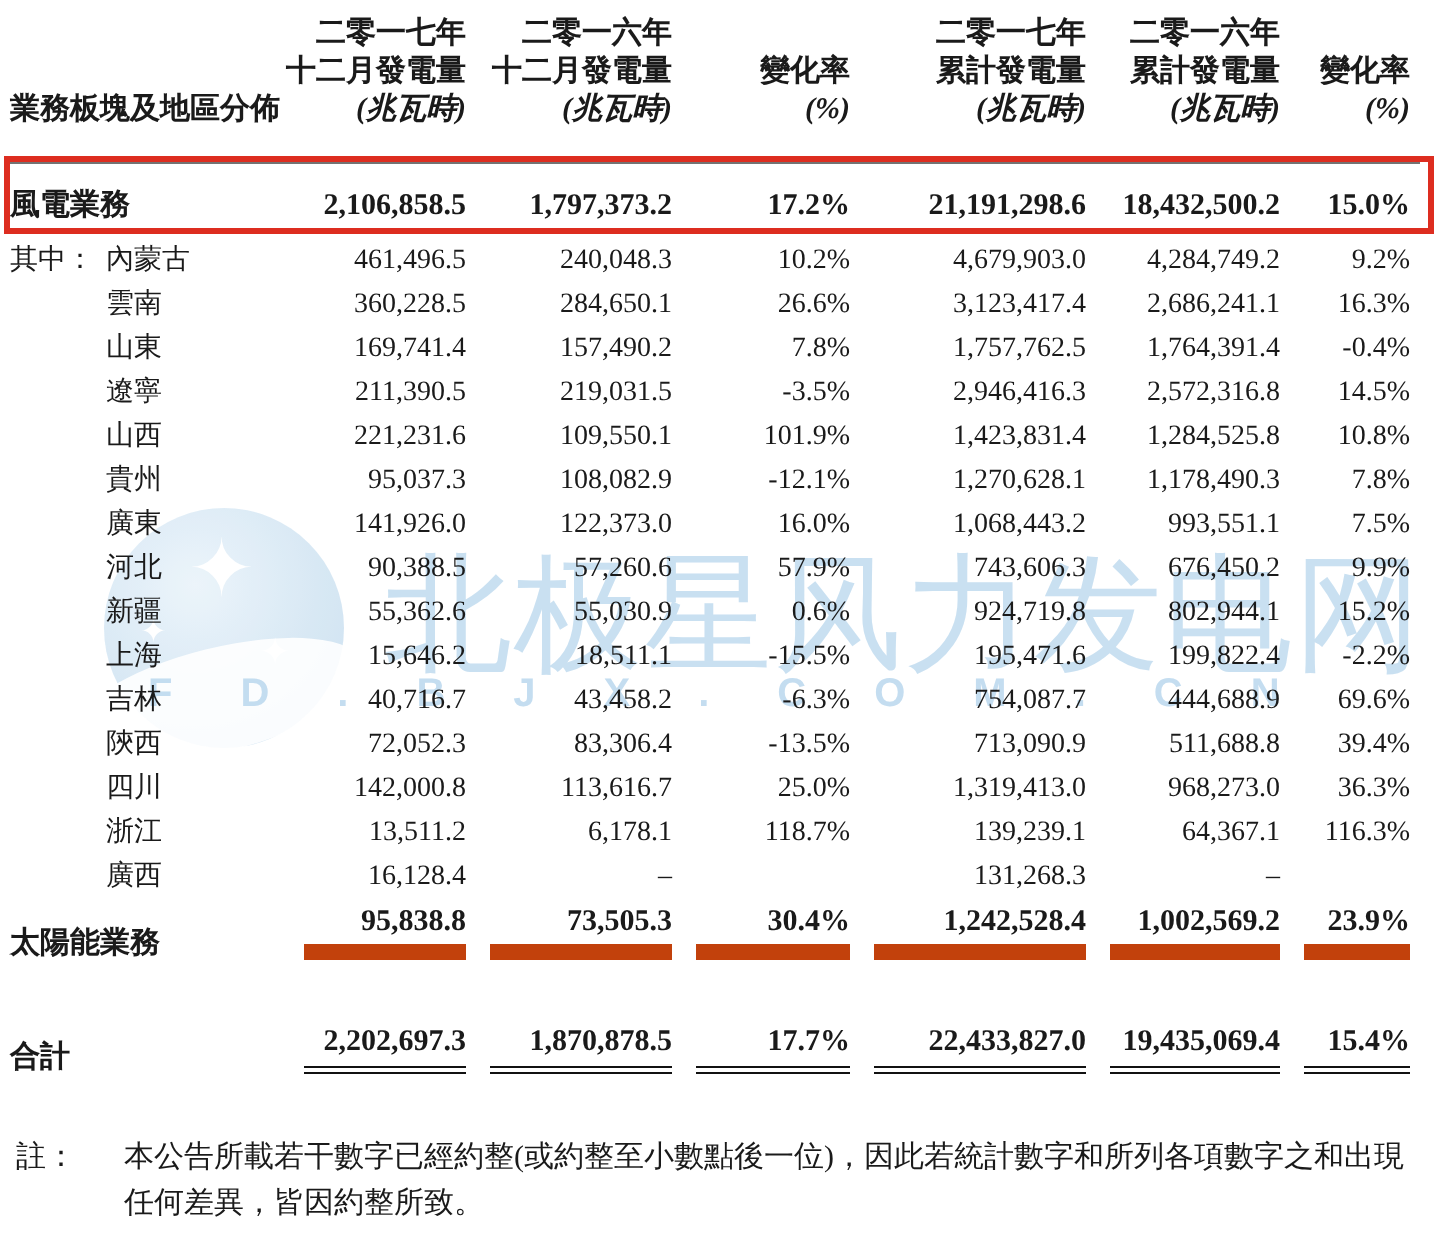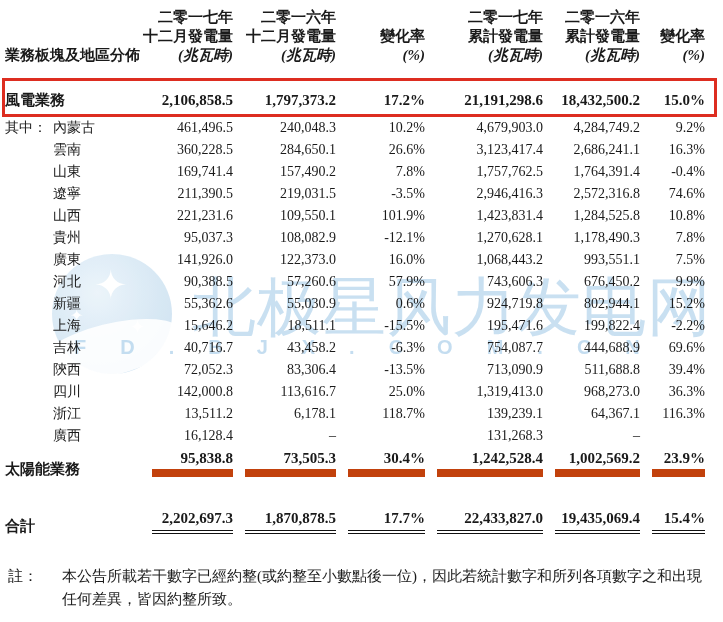--- a/index.html
+++ b/index.html
@@ -50,21 +50,21 @@
   table.data-table {
     table-layout: fixed; border-collapse: collapse;
     width: 705px; font-size: 14px;
   }
   col.c1 { width: 135px; } col.c2 { width: 93px; }  col.c3 { width: 103px; }
   col.c4 { width: 89px; }  col.c5 { width: 118px; } col.c6 { width: 97px; }
   col.c7 { width: 70px; }
 
   thead th {
     vertical-align: bottom; text-align: right; font-weight: bold;
-    border-bottom: 1px solid #737373; padding: 0 0 13px 0; font-size: 15px;
+    border-bottom: 4px solid #737373; padding: 0 0 13px 0; font-size: 15px;
   }
   thead th.col-label { text-align: right; }
   thead .hl { line-height: 19px; white-space: nowrap; }
   thead .unit { font-style: italic; }
 
   td { padding: 3px 0; line-height: 16px; vertical-align: bottom; }
   td.num { text-align: right; }
   td:last-child, th:last-child { padding-right: 5px; }
   td.col-label { text-align: left; white-space: nowrap; }
   .prefix { display: inline-block; width: 48px; }
@@ -194,21 +194,21 @@
             <td class="num"><span class="val">1,764,391.4</span></td>
             <td class="num"><span class="val">-0.4%</span></td>
           </tr>
           <tr data-row="province-liaoning">
             <td class="col-label"><span class="prefix"></span><span>遼寧</span></td>
             <td class="num"><span class="val">211,390.5</span></td>
             <td class="num"><span class="val">219,031.5</span></td>
             <td class="num"><span class="val">-3.5%</span></td>
             <td class="num"><span class="val">2,946,416.3</span></td>
             <td class="num"><span class="val">2,572,316.8</span></td>
-            <td class="num"><span class="val">74.6%</span></td>
+            <td class="num"><span class="val">14.5%</span></td>
           </tr>
           <tr data-row="province-shanxi">
             <td class="col-label"><span class="prefix"></span><span>山西</span></td>
             <td class="num"><span class="val">221,231.6</span></td>
             <td class="num"><span class="val">109,550.1</span></td>
             <td class="num"><span class="val">101.9%</span></td>
             <td class="num"><span class="val">1,423,831.4</span></td>
             <td class="num"><span class="val">1,284,525.8</span></td>
             <td class="num"><span class="val">10.8%</span></td>
           </tr>

